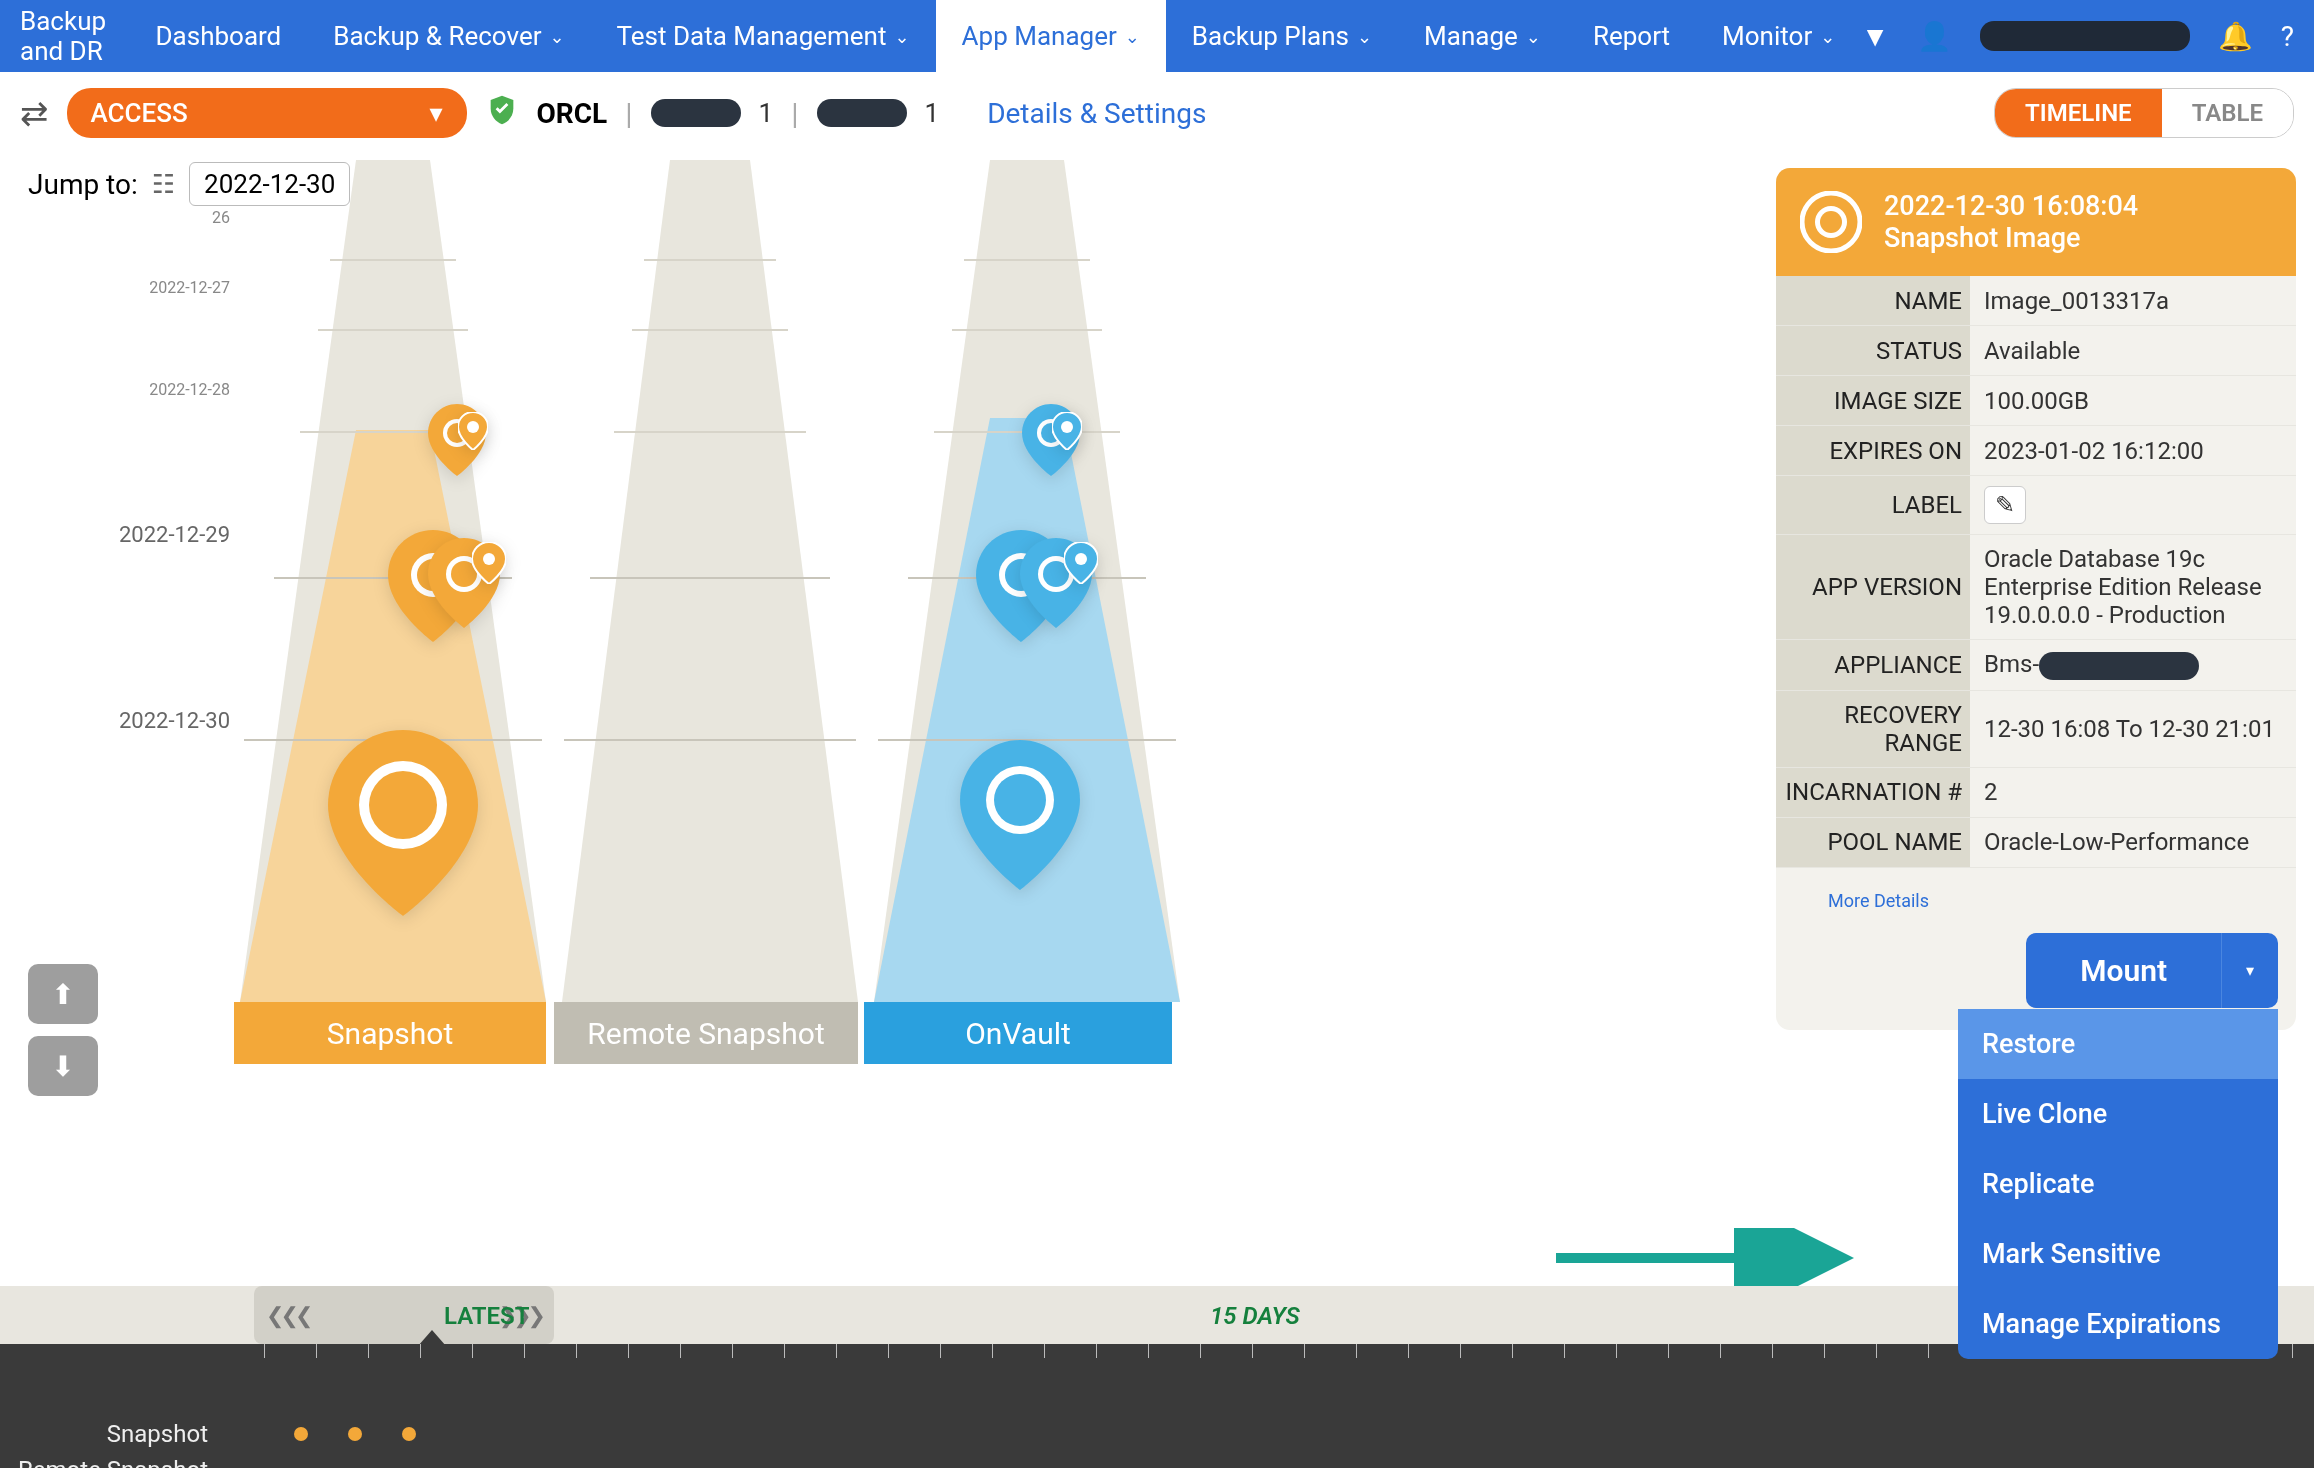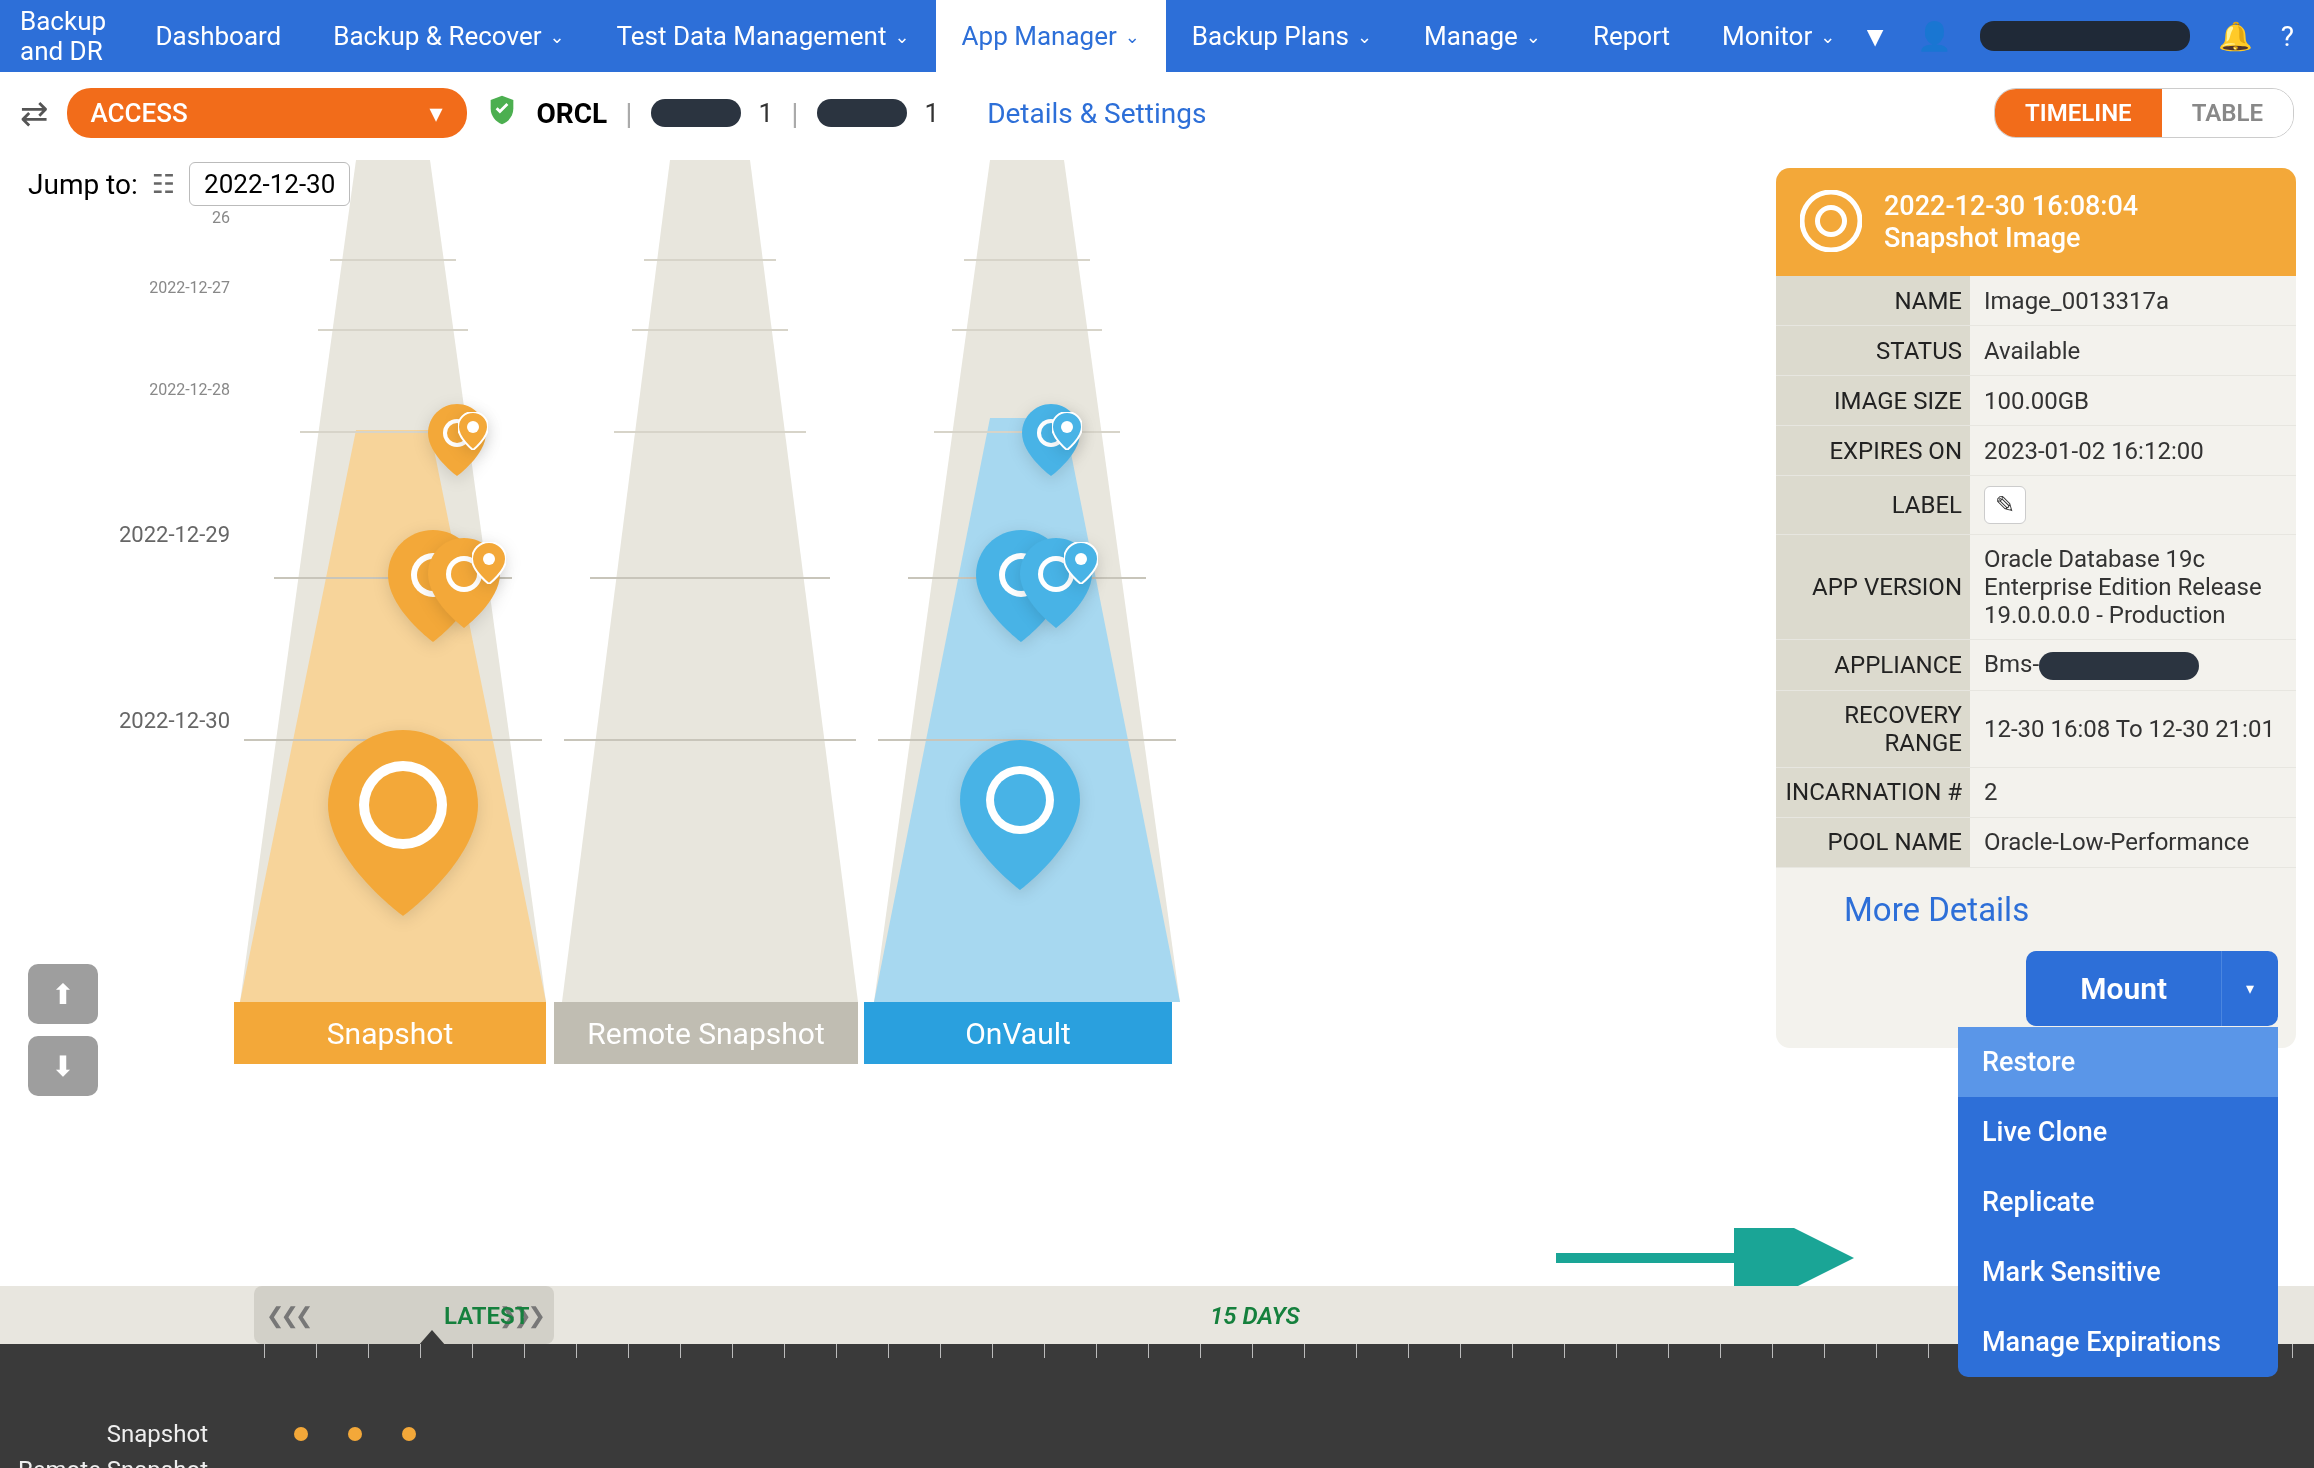--- a/index.html
+++ b/index.html
@@ -49,31 +49,31 @@
     
     .pin { position: absolute; }
     .pin svg { filter: drop-shadow(0 4px 8px rgba(0,0,0,0.12)); }
     
     
     .ud-buttons { position: absolute; left: 28px; top: 964px; display: flex; flex-direction: column; gap: 12px; }
     .ud-btn { width: 70px; height: 60px; background: #9e9e9e; border-radius: 10px; display: flex; align-items: center; justify-content: center; color: #fff; font-size: 28px; cursor: pointer; }
     
     
     .details-panel { position: absolute; right: 18px; top: 168px; width: 520px; background: #f3f2ed; border-radius: 14px; overflow: visible; }
-    .panel-header { background: #f3a839; color: #fff; padding: 22px 24px; display: flex; gap: 22px; border-radius: 14px 14px 0 0;}
+    .panel-header { background: #f3a839; color: #fff; padding: 22px 24px; display: flex; align-items: center; gap: 22px; border-radius: 14px 14px 0 0;}
     .ring-icon svg { display: block; }
     .panel-title-block .line1 { font-size: 27px; font-weight: 500; }
     .panel-title-block .line2 { font-size: 27px; font-weight: 500; }
     .detail-rows { }
     .detail-row { display: flex; border-bottom: 1px solid #e7e6e0; min-height: 50px; align-items: center; font-size: 24px; }
     .detail-key { width: 194px; text-align: right; padding: 10px 8px; background: #dcdace; color: #222; align-self: stretch; display:flex; align-items:center; justify-content:flex-end; }
     .detail-val { flex: 1; padding: 10px 14px; background: #f3f2ed; color: #333; }
     .edit-box { border: 1px solid #ccc; border-radius: 6px; padding: 4px 10px; display: inline-flex; background:#fff; }
     .redact-pill { background: #2b3440; border-radius: 14px; width: 160px; height: 28px; display: inline-block; vertical-align: middle; }
-    .more-details { color: #2d6fd8; font-size: 33px; padding: 22px 68px; cursor: pointer; }
+    .more-details { color: #2d6fd8; font-size: 18px; padding: 22px 52px; cursor: pointer; }
     
     
     .mount-wrap { display: flex; justify-content: flex-end; padding: 0 18px 22px 0; position: relative; }
     .mount-btn { display: flex; }
     .mount-main { background: #2d6fd8; color: #fff; font-size: 30px; font-weight: 600; padding: 20px 54px; border-radius: 10px 0 0 10px; cursor: pointer; border-right: 1px solid #4a86e0; }
     .mount-caret { background: #2d6fd8; color: #fff; padding: 20px 24px; border-radius: 0 10px 10px 0; cursor: pointer; display:flex; align-items:center; }
     .mount-menu { position: absolute; top: 76px; right: 18px; width: 320px; background: #2d6fd8; border-radius: 0 0 10px 10px; overflow: hidden; z-index: 100; }
     .menu-item { color: #fff; font-size: 27px; font-weight: 500; padding: 19px 24px; cursor: pointer; }
     .menu-item.hover { background: #5a96e8; }
     

